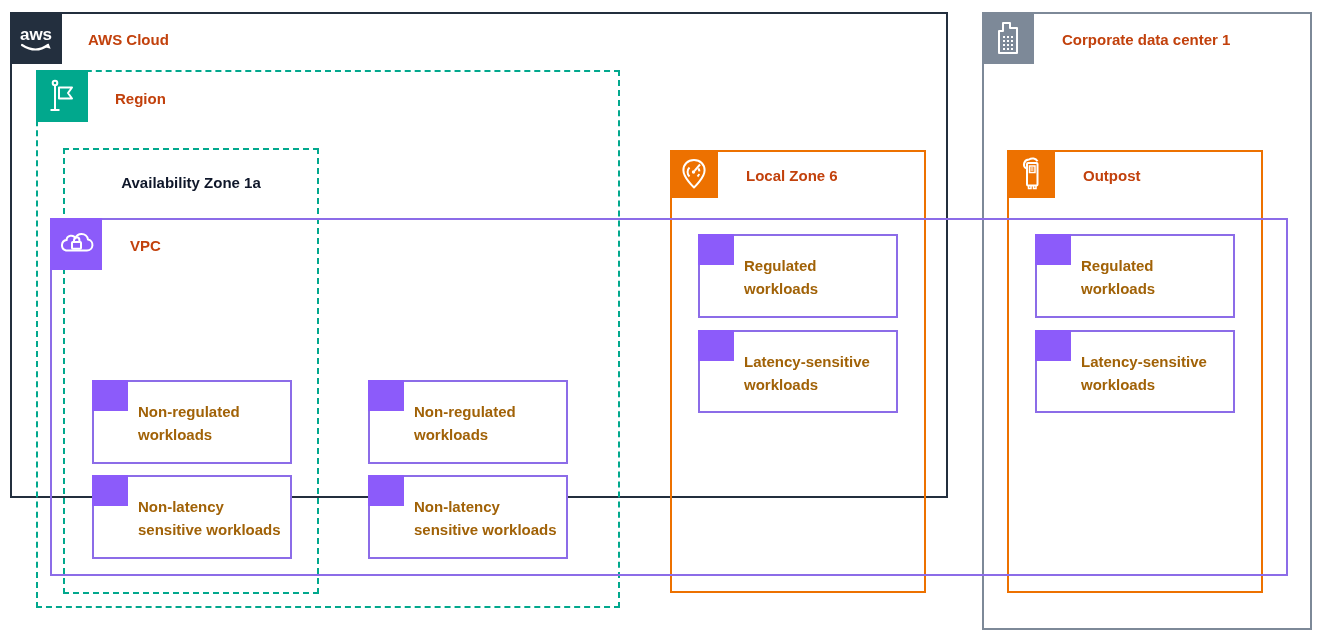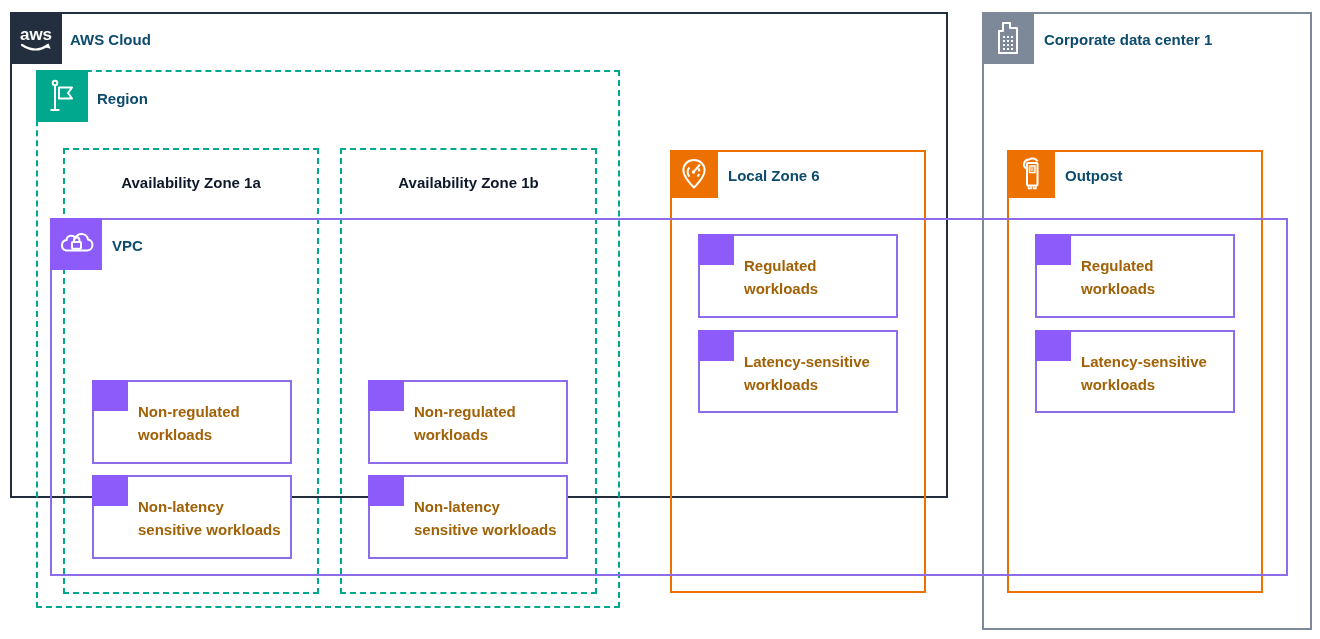--- a/index.html
+++ b/index.html
@@ -2,21 +2,21 @@
 <html><head>
 <meta charset="utf-8">
 <style>
   * { margin:0; padding:0; box-sizing:border-box; }
   html,body { width:1320px; height:639px; background:#fff; overflow:hidden;
               font-family:"Liberation Sans", sans-serif; }
   #canvas { position:relative; width:1320px; height:639px; background:#fff; }
 
   .group { position:absolute; }
   .icon-sq { position:absolute; top:-2px; left:-2px; display:flex; align-items:center; justify-content:center; }
-  .glabel { position:absolute; font-weight:bold; font-size:15px; color:#0c4a6e; white-space:nowrap; }
+  .glabel { position:absolute; font-weight:bold; font-size:15px; color:#c2410c; white-space:nowrap;margin-left:18px; }
 
   
   .b-dark   { border:2px solid #232F3E; }
   .b-gray   { border:2px solid #7D8998; }
   .b-orange { border:2px solid #ED7100; }
   .b-purple { border:2px solid #8C6CE8; }
   
   .b-teal-dash { border:2px dashed #01A88D; }
 
   .z1 { z-index:1; } .z2 { z-index:2; } .z5 { z-index:5; }
@@ -80,23 +80,20 @@
         <path d="M23 17.5 h13 l-4 5.5 l4 5.5 h-13 z" stroke-linejoin="round"></path>
       </svg>
     </span>
     <span class="glabel" style="left:59px; top:18px;">Region</span>
   </div>
 
   <div class="group b-teal-dash z1" style="left:63px; top:148px; width:256px; height:446px;">
     <div class="center-label">Availability Zone 1a</div>
   </div>
 
-  <div class="group b-teal-dash z1" style="left:340px; top:148px; width:257px; height:446px;">
-    <div class="center-label">Availability Zone 1b</div>
-  </div>
 
   <div class="group b-orange z2" style="left:670px; top:150px; width:256px; height:443px;">
     <span class="icon-sq" style="width:48px; height:48px; background:#ED7100;">
       <svg width="48" height="48" viewBox="0 0 48 48" stroke="#fff" stroke-width="2" fill="none">
         <path d="M24 10 c-6.4 0 -10.6 4.6 -10.6 10.2 C13.4 27.6 24 37.5 24 37.5 s10.6 -9.9 10.6 -17.3 C34.6 14.6 30.4 10 24 10 z" stroke-linejoin="round"></path>
         <circle cx="23.5" cy="22" r="1.7" fill="#fff" stroke="none"></circle>
         <line x1="24.5" y1="20.8" x2="30" y2="14.5"></line>
         <path d="M19.5 26.5 a6.2 6.2 0 0 1 0 -9"></path>
         <path d="M27.5 26.5 a6.2 6.2 0 0 0 0 -9" stroke-dasharray="3 2.5"></path>
       </svg>

